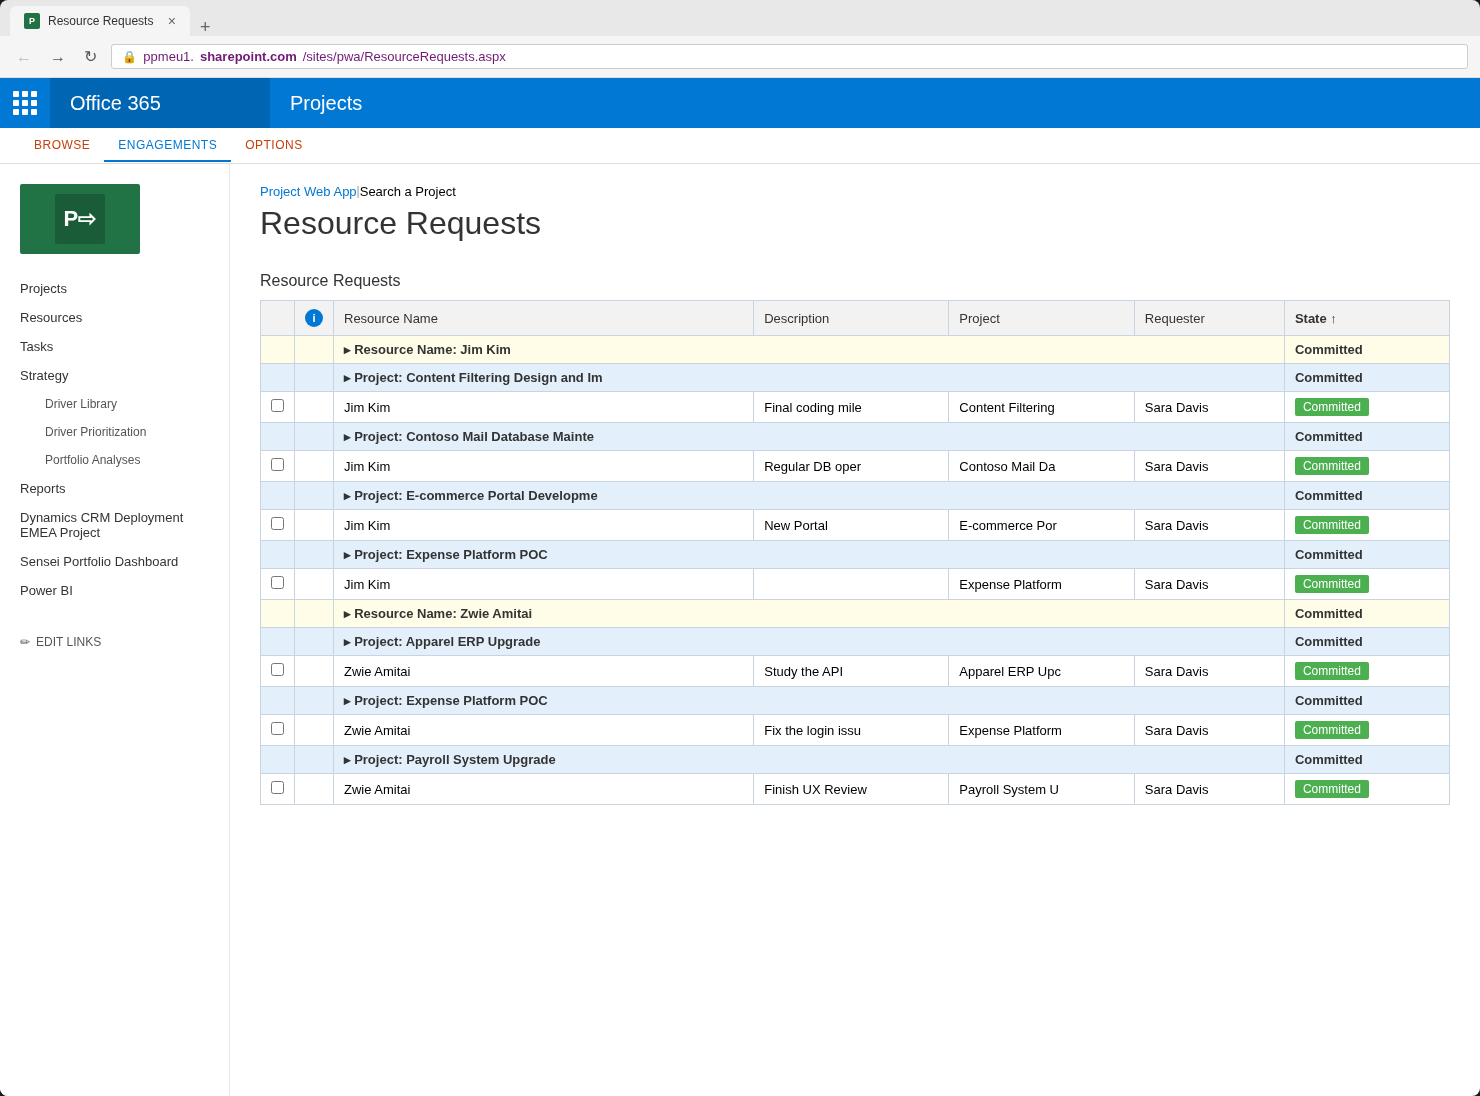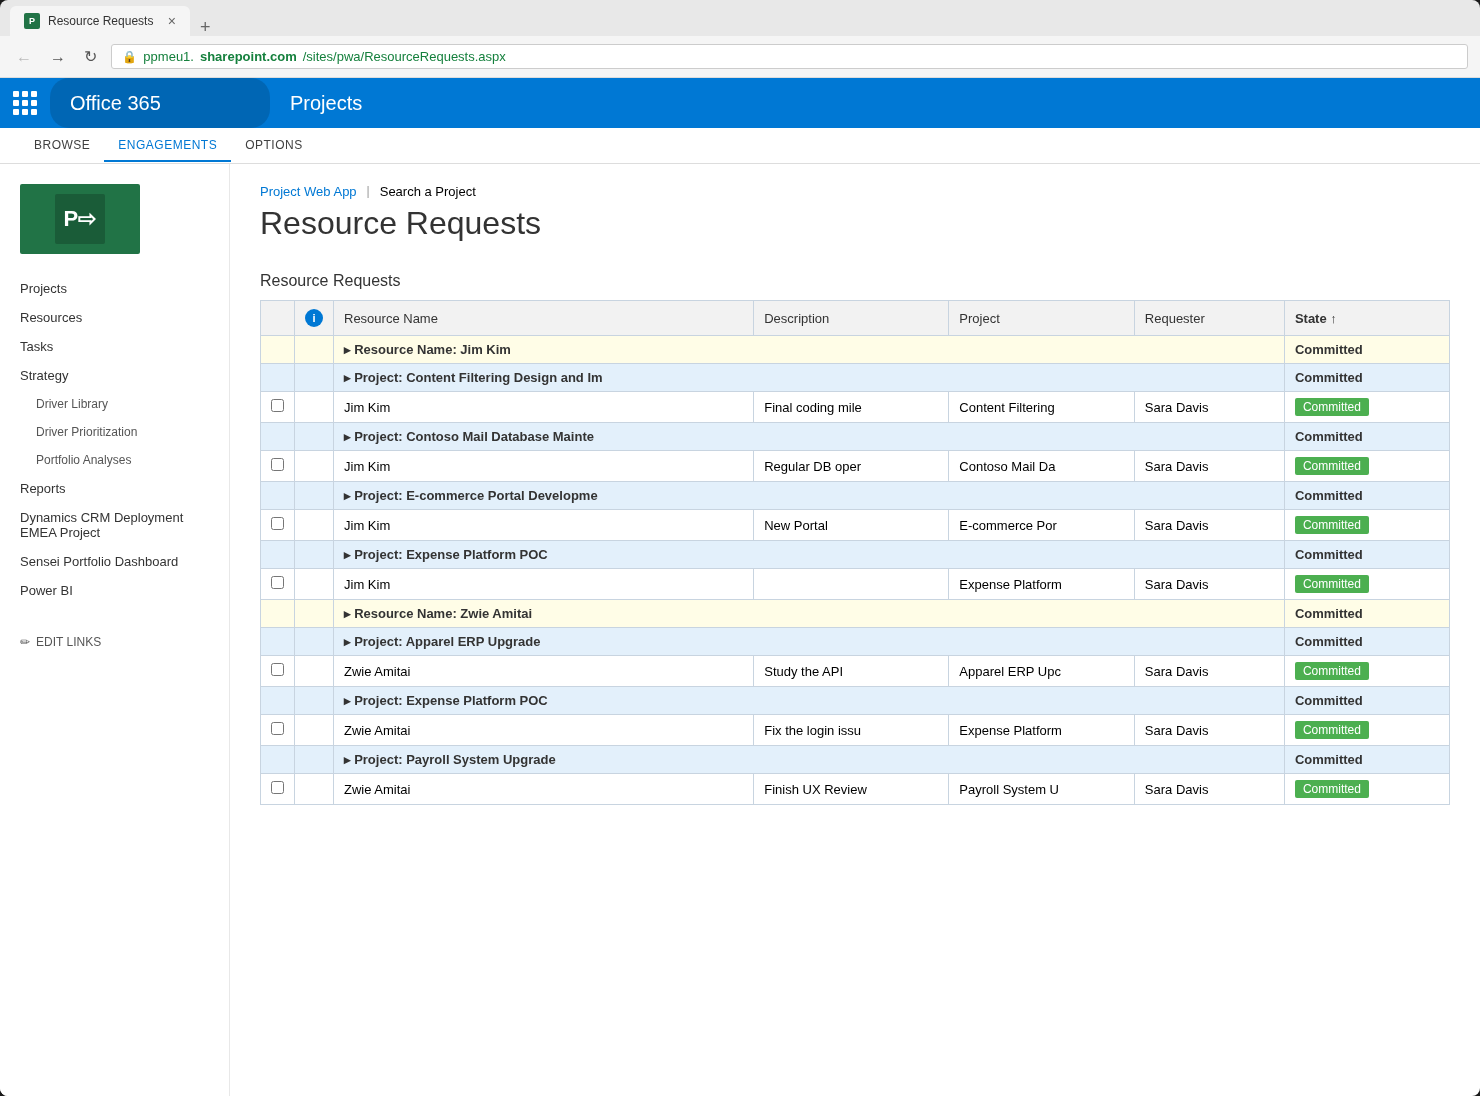--- a/index.html
+++ b/index.html
@@ -109,21 +109,21 @@
       border-radius: 3px;
       padding: 4px 10px;
       font-size: 13px;
       color: #333;
       display: flex;
       align-items: center;
       gap: 6px;
     }
 
     .address-bar .lock-icon { color: #888; font-size: 12px; }
-    .address-bar .url-text { color: #15803d; }
+    .address-bar .url-text { color: #701a75; }
     .address-bar .url-bold { font-weight: bold; }
 
     
     .app-content {
       background: white;
       height: calc(100% - 78px);
       overflow: hidden;
     }
 
     
@@ -161,21 +161,20 @@
     .office-brand {
       background: rgba(0,0,0,0.15);
       height: 50px;
       display: flex;
       align-items: center;
       padding: 0 20px;
       color: white;
       font-size: 20px;
       font-weight: 300;
       min-width: 220px;
-      border-radius: 19px;
     }
 
     .office-app-name {
       color: white;
       font-size: 20px;
       font-weight: 300;
       padding: 0 20px;
     }
 
     
@@ -184,21 +183,21 @@
       border-bottom: 1px solid #ddd;
       display: flex;
       align-items: center;
       padding: 0 20px;
       height: 36px;
     }
 
     .ribbon-tab {
       padding: 8px 14px;
       font-size: 12px;
-      color: #404040;
+      color: #c2410c;
       cursor: pointer;
       border-bottom: 2px solid transparent;
       text-transform: uppercase;
       letter-spacing: 0.5px;
     }
 
     .ribbon-tab.active {
       border-bottom: 2px solid #0078d4;
       color: #0078d4;
     }
@@ -245,21 +244,21 @@
 
     .sidebar-nav-item {
       padding: 7px 20px;
       font-size: 13px;
       color: #333;
       cursor: pointer;
       display: block;
     }
 
     .sidebar-nav-item.child {
-      padding-left: 36px;
+      padding-left: 45px;
       color: #555;
       font-size: 12px;
     }
 
     .sidebar-edit-links {
       padding: 20px;
       font-size: 12px;
       color: #555;
       cursor: pointer;
       display: flex;
@@ -274,21 +273,20 @@
       overflow-y: auto;
       padding: 0;
     }
 
     .content-header {
       padding: 20px 30px 10px 30px;
     }
 
     .breadcrumb-nav {
       display: flex;
-      gap: 10px;
       margin-bottom: 6px;
     }
 
     .breadcrumb-link {
       color: #0078d4;
       font-size: 13px;
       cursor: pointer;
     }
 
     .breadcrumb-separator {

